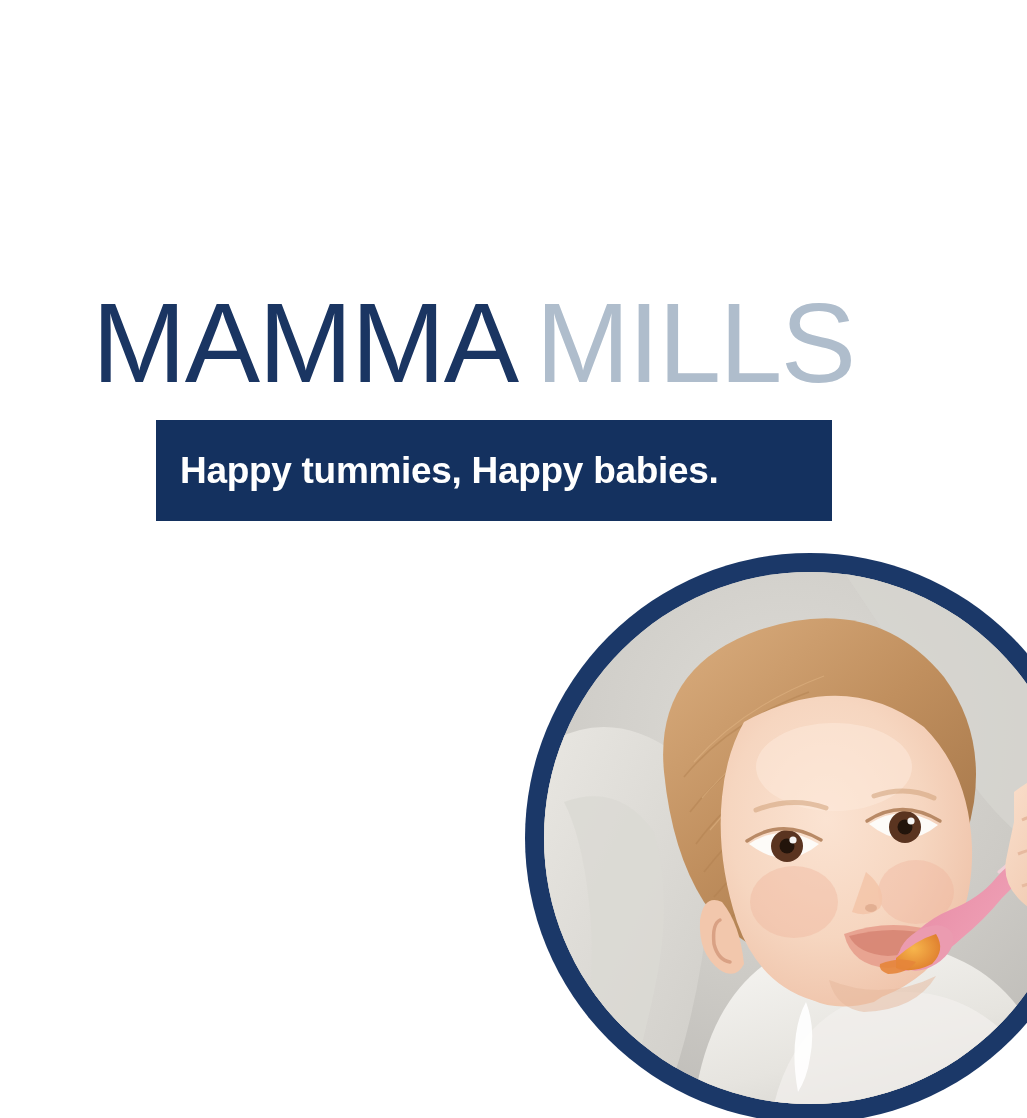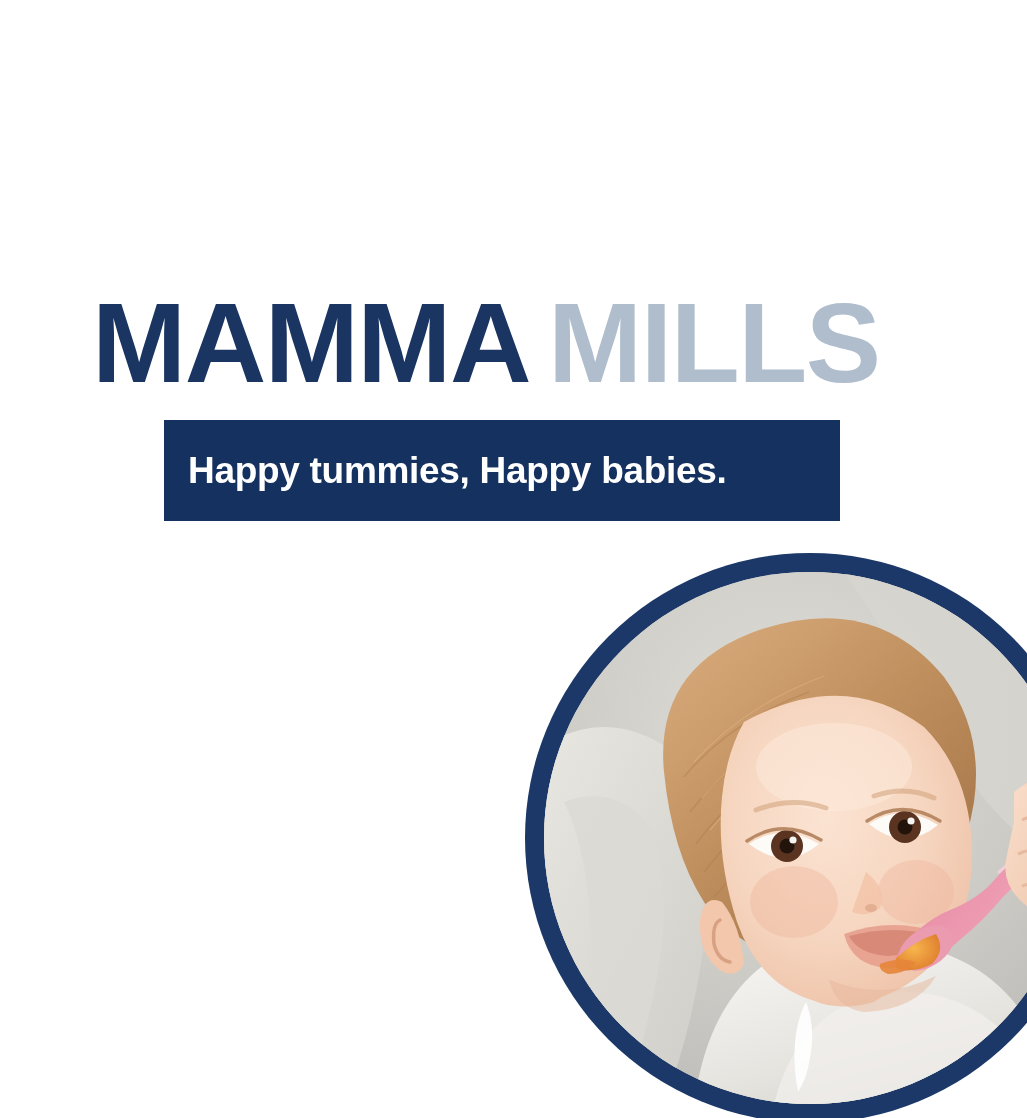--- a/index.html
+++ b/index.html
@@ -27,21 +27,21 @@
   
   .brand-wordmark {
     position: absolute;
     left: 92px;
     top: 288px;
     width: 880px;
     height: 110px;
     white-space: nowrap;
     font-size: 113px;
     line-height: 110px;
-    font-weight: 700;
+    font-weight: 400;
     letter-spacing: -1.5px;
     font-family: "Liberation Sans", sans-serif;
   }
   .brand-primary {
     color: #1a3562;
   }
   .brand-secondary {
     color: #afbdcc;
     margin-left: 18px;
   }
@@ -49,21 +49,20 @@
   
   .tagline-banner {
     position: absolute;
     left: 156px;
     top: 420px;
     width: 676px;
     height: 101px;
     background: #14315f;
     display: flex;
     align-items: center;
-    margin-left: 8px;
   }
   .tagline-text {
     color: #ffffff;
     font-size: 37px;
     font-weight: 700;
     letter-spacing: -0.3px;
     margin-left: 24px;
     font-family: "Liberation Sans", sans-serif;
   }
 

